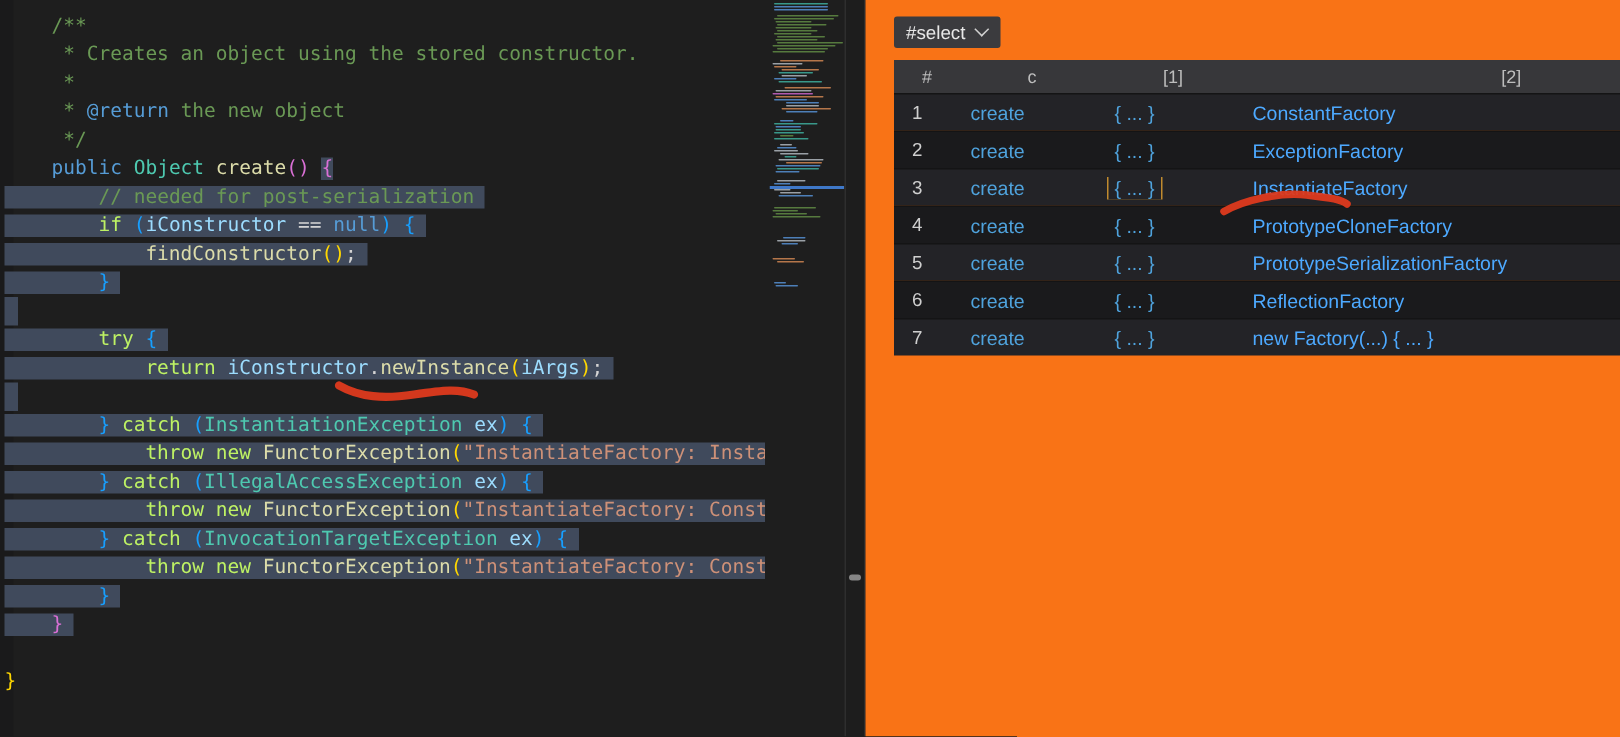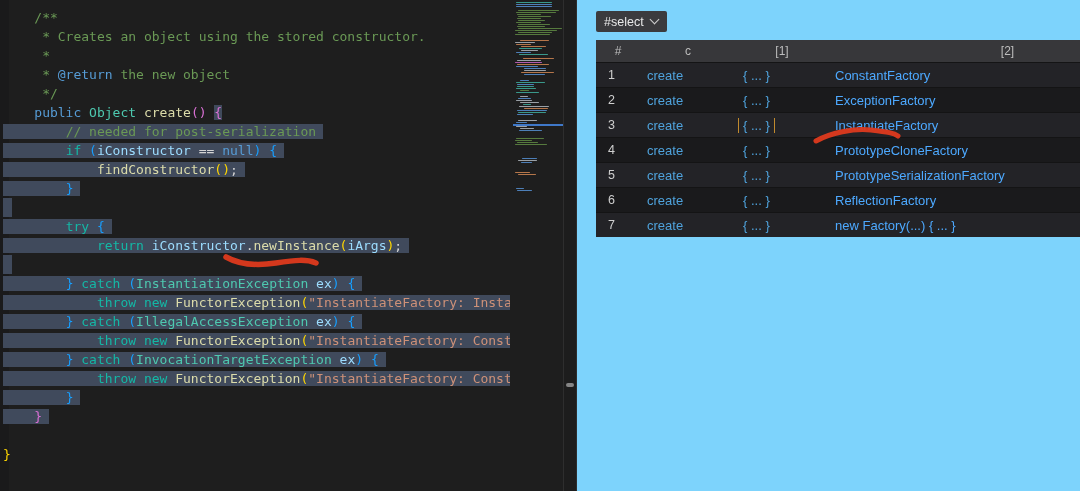--- a/index.html
+++ b/index.html
@@ -11,21 +11,21 @@
           background:#1e1e1e;overflow:hidden;}
   .editor .gutter-shade{position:absolute;left:0;top:0;width:9px;height:100%;
           background:#1a1a1b;}
   .code{position:absolute;left:3px;top:8px;white-space:pre;
         font-family:"DejaVu Sans Mono",monospace;font-size:13px;line-height:19px;}
   .line{height:19px;}
   .sel{background:#404a5c;}
   .sel.nl{padding-right:7px;}
   .sel.stub{display:inline-block;width:9px;height:19px;vertical-align:top;}
   .tok-plain{color:#d4d4d4}.tok-cmt{color:#6a9955}.tok-tag{color:#569cd6}
-  .tok-kw{color:#569cd6}.tok-ctl{color:#14b8a6}.tok-typ{color:#4ec9b0}
+  .tok-kw{color:#569cd6}.tok-ctl{color:#bef264}.tok-typ{color:#4ec9b0}
   .tok-fn{color:#dcdcaa}.tok-var{color:#9cdcfe}.tok-op{color:#d4d4d4}
   .tok-b1{color:#ffd700}.tok-b2{color:#da70d6}.tok-b3{color:#179fff}
   .tok-str{color:#ce9178}
 
   
   .minimap{position:absolute;left:513px;top:0;width:50px;height:491px;
            background:#1e1e1e;overflow:hidden;}
   .minimap-content{position:absolute;left:2px;top:2px;width:46px;}
   .mm-bar{height:1px;margin-bottom:1px;border-radius:1px;}
   .mm-gap{height:2px;}
@@ -33,21 +33,21 @@
 
   
   .strip{position:absolute;left:563px;top:0;width:14px;height:491px;
          background:#1d1d1d;border-left:1px solid #2e2e2e;border-right:1px solid #2e2e2e;
          box-sizing:border-box;}
   .strip-handle{position:absolute;left:2px;top:383px;width:8px;height:4px;
          background:#858585;border-radius:2px;}
 
   
   .panel{position:absolute;left:577px;top:0;width:503px;height:491px;
-         background:#7dd3fc;overflow:hidden;}
+         background:#f97316;overflow:hidden;}
   .select-btn{position:absolute;left:19px;top:11px;height:21px;
          display:inline-flex;align-items:center;background:#3b3b3e;color:#e8e8e8;
          font-size:12.5px;padding:0 9px 0 8px;border-radius:2px;cursor:pointer;}
   .chev{display:inline-block;width:6px;height:6px;margin-left:7px;margin-top:-4px;
         border-right:1.6px solid #d0d0d0;border-bottom:1.6px solid #d0d0d0;
         transform:rotate(45deg);}
   .tbl{position:absolute;left:19px;top:40px;width:591px;}
   .thead{display:flex;height:22px;background:#37373a;color:#bdbdbd;
          font-size:12px;align-items:center;}
   .th{text-align:center;box-sizing:border-box;}

